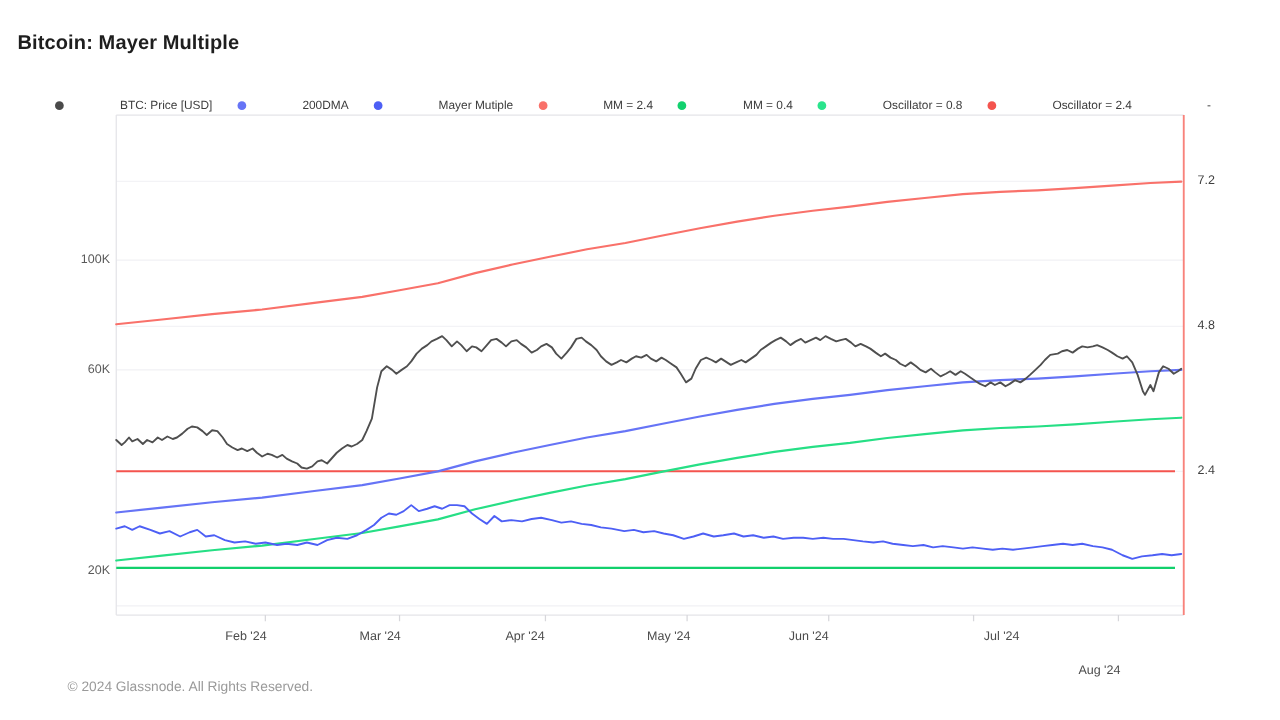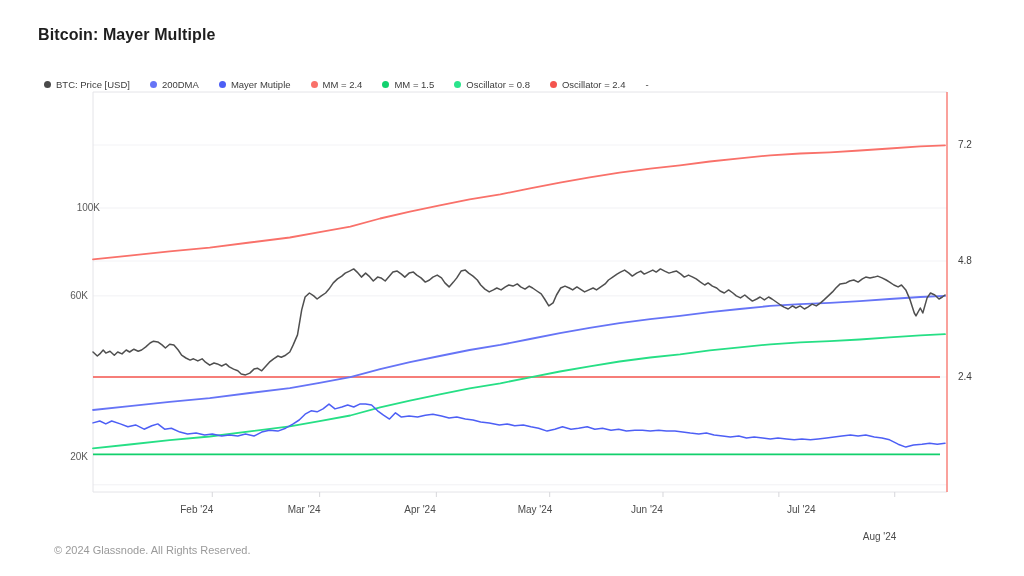--- a/index.html
+++ b/index.html
@@ -1,23 +1,23 @@
 <!DOCTYPE html>
 <html><head>
 <meta charset="utf-8">
 <style>
   html,body{margin:0;padding:0;background:#ffffff;}
   #app{position:relative;width:1024px;height:576px;background:#ffffff;overflow:hidden;
        font-family:"Liberation Sans", sans-serif;}
-  #page-title{position:absolute;left:38px;top:26px;margin:0;font-size:16px;font-weight:700;
+  #page-title{position:absolute;left:14px;top:26px;margin:0;font-size:16px;font-weight:700;
        color:#1e1e1e;letter-spacing:.1px;}
   #legend{position:absolute;left:44px;top:79px;display:flex;align-items:center;gap:20px;}
   .legend-item{display:flex;align-items:center;gap:5px;cursor:pointer;}
   .legend-dot{width:7px;height:7px;border-radius:50%;flex:0 0 auto;}
-  .legend-label{font-size:9.5px;color:#3c3c3c;white-space:nowrap;}
+  .legend-label{font-size:9.5px;color:#3c3c3c;white-space:nowrap;margin-left:40px;}
   #plot-svg{position:absolute;left:0;top:0;}
   .tick-label-left{position:absolute;width:40px;text-align:right;font-size:10px;color:#5a5a5a;}
   .tick-label-right{position:absolute;font-size:10px;color:#3f3f3f;}
   .tick-label-x{position:absolute;width:64px;text-align:left;font-size:10px;color:#4b4b4b;}
   #footer-copyright{position:absolute;left:22px;top:544px;font-size:11px;color:#9a9a9a;margin-left:32px;}
   #glassnode-logo{position:absolute;right:18px;top:534px;font-size:24px;font-weight:600;
        color:#060606;letter-spacing:-0.6px;}
 </style>
 </head>
 <body>
@@ -37,21 +37,21 @@
       <span class="legend-item">
         <span class="legend-dot" style="background: rgb(77, 95, 245);"></span>
         <span class="legend-label">Mayer Mutiple</span>
       </span>
       <span class="legend-item">
         <span class="legend-dot" style="background: rgb(249, 113, 106);"></span>
         <span class="legend-label">MM = 2.4</span>
       </span>
       <span class="legend-item">
         <span class="legend-dot" style="background: rgb(18, 209, 110);"></span>
-        <span class="legend-label">MM = 1.5</span>
+        <span class="legend-label">MM = 0.4</span>
       </span>
       <span class="legend-item">
         <span class="legend-dot" style="background: rgb(42, 228, 140);"></span>
         <span class="legend-label">Oscillator = 0.8</span>
       </span>
       <span class="legend-item">
         <span class="legend-dot" style="background: rgb(244, 84, 78);"></span>
         <span class="legend-label">Oscillator = 2.4</span>
       </span>
       <span class="legend-item">
@@ -80,21 +80,21 @@
       <line x1="93" y1="377" x2="940" y2="377" stroke="#f4544e" stroke-width="1.5"></line>
       <line x1="93" y1="454.3333333333333" x2="940" y2="454.3333333333333" stroke="#12d06c" stroke-width="1.8"></line>
       <path d="M93.0 259.4L129.6 255.6L169.7 251.3L209.7 247.6L249.8 242.5L289.8 237.5L319.6 232.2L350.3 226.6L380.1 218.5L409.9 211.6L439.8 205.4L469.6 199.4L500.3 194.4L530.1 188.4L559.9 182.6L589.7 177.3L619.5 172.6L650.2 168.6L680.0 165.3L709.8 161.5L739.7 158.4L770.3 155.3L800.2 153.5L830.0 152.3L859.8 150.5L889.6 148.5L920.3 146.4L945.0 145.3" fill="none" stroke="#f9716a" stroke-width="1.8" stroke-linejoin="round" stroke-linecap="round"></path>
       <path d="M93.0 448.4L129.6 444.5L169.7 440.2L209.7 436.5L249.8 431.4L289.8 426.4L319.6 421.1L350.3 415.5L380.1 407.4L409.9 400.6L439.8 394.3L469.6 388.4L500.3 383.3L530.1 377.3L559.9 371.5L589.7 366.3L619.5 361.5L650.2 357.5L680.0 354.3L709.8 350.4L739.7 347.3L770.3 344.3L800.2 342.4L830.0 341.2L859.8 339.5L889.6 337.4L920.3 335.4L945.0 334.2" fill="none" stroke="#26df85" stroke-width="1.8" stroke-linejoin="round" stroke-linecap="round"></path>
       <path d="M93.0 410.0L129.6 406.1L169.7 401.8L209.7 398.1L249.8 393.0L289.8 388.1L319.6 382.8L350.3 377.1L380.1 369.1L409.9 362.2L439.8 356.0L469.6 350.0L500.3 344.9L530.1 339.0L559.9 333.2L589.7 327.9L619.5 323.1L650.2 319.1L680.0 315.9L709.8 312.1L739.7 309.0L770.3 305.9L800.2 304.1L830.0 302.9L859.8 301.1L889.6 299.0L920.3 297.0L945.0 295.9" fill="none" stroke="#6674f6" stroke-width="1.8" stroke-linejoin="round" stroke-linecap="round"></path>
       <path d="M93.0 422.9L99.8 421.0L105.8 423.9L111.7 421.0L120.3 423.9L127.9 426.8L135.6 424.9L144.1 429.2L151.8 425.8L157.8 423.9L164.6 429.2L171.4 428.2L179.9 432.1L187.6 434.0L196.1 433.1L204.6 435.0L212.3 434.0L221.7 436.0L229.3 435.0L237.8 436.0L245.5 434.0L254.0 436.0L261.7 432.1L269.4 430.2L277.9 431.1L285.6 428.2L293.2 423.9L299.2 420.0L305.1 414.2L311.1 410.8L317.1 411.8L323.0 408.9L329.0 404.1L335.0 408.9L341.8 407.0L347.7 405.0L353.7 407.0L359.7 404.1L365.6 404.1L371.6 405.0L377.6 410.8L383.5 415.2L389.5 419.1L395.5 412.8L401.4 417.1L409.1 416.1L417.6 417.1L425.3 415.2L432.9 414.2L441.5 416.1L449.1 418.1L456.8 417.1L465.3 419.1L473.0 420.0L480.7 421.9L489.2 422.9L499.4 424.9L507.1 423.9L514.7 425.8L523.3 424.9L530.9 426.8L538.6 428.2L547.1 431.1L554.8 429.2L562.5 426.8L571.0 429.2L578.6 428.2L587.2 426.8L594.8 429.2L602.5 428.2L611.0 430.2L618.7 429.2L626.4 431.1L634.9 430.2L642.5 430.2L650.2 431.1L658.7 430.2L666.4 431.1L674.9 431.1L682.6 432.1L690.3 433.1L698.8 434.0L706.4 433.1L714.1 435.0L722.6 436.0L730.3 436.9L738.8 436.0L746.5 437.9L754.2 436.9L762.7 437.9L770.3 438.9L778.0 437.9L786.5 438.9L794.2 439.8L801.9 438.9L810.4 439.8L818.1 438.9L826.6 437.9L834.2 436.9L841.9 436.0L850.4 435.0L858.1 436.0L865.8 435.0L874.3 436.9L882.0 437.9L889.6 439.8L898.1 444.2L905.8 447.1L913.5 445.1L922.0 444.2L929.7 443.2L937.3 444.2L945.0 443.2" fill="none" stroke="#4d5ff5" stroke-width="1.5" stroke-linejoin="round" stroke-linecap="round"></path>
       <path d="M93.0 352.0L97.3 356.0L99.8 353.9L103.2 350.0L105.8 353.1L110.0 351.2L114.3 355.2L117.7 352.0L122.0 353.9L126.2 350.0L129.6 352.0L133.9 349.2L138.2 351.2L141.6 350.0L145.8 346.9L150.1 343.0L153.5 341.2L157.8 341.9L162.0 344.9L165.4 348.0L169.7 344.2L173.9 344.9L178.2 350.0L181.6 355.2L185.9 358.0L190.1 360.1L193.5 358.8L197.8 360.9L202.1 358.8L205.5 362.2L209.7 365.2L214.0 363.0L217.4 363.9L221.7 366.0L225.9 363.9L229.3 366.9L233.6 369.1L237.8 370.8L241.2 374.0L245.5 374.9L249.8 373.1L254.0 369.1L257.4 368.2L261.7 370.8L266.0 366.0L269.4 362.2L273.6 358.8L277.9 356.0L281.3 357.2L285.6 355.2L289.8 352.0L293.2 344.9L297.5 334.9L301.7 309.9L305.1 297.0L309.4 293.0L313.7 295.9L317.1 299.0L321.3 295.9L325.6 293.0L329.0 289.1L333.3 282.9L337.5 278.9L341.8 276.1L345.2 273.1L349.5 271.1L353.7 268.9L357.1 272.1L361.4 277.1L365.6 273.1L369.0 276.1L373.3 281.0L377.6 277.1L381.0 277.9L385.2 281.0L389.5 276.1L392.9 272.1L397.2 271.1L401.4 274.1L404.8 277.1L409.1 273.1L413.4 272.1L416.8 275.1L421.0 277.9L425.3 282.1L429.5 280.0L432.9 277.1L437.2 275.1L441.5 277.9L444.9 282.9L449.1 286.9L453.4 282.1L456.8 277.9L461.1 271.1L465.3 270.1L468.7 273.1L473.0 276.1L477.3 280.0L480.7 285.0L484.9 289.1L489.2 291.9L493.4 289.9L496.8 288.0L501.1 289.9L505.4 286.9L508.8 285.0L513.0 286.1L517.3 283.9L520.7 286.9L525.0 289.1L529.2 286.1L532.6 288.0L536.9 291.0L541.2 293.9L544.6 299.0L548.8 305.9L553.1 302.9L556.5 295.0L560.7 288.0L565.0 286.1L569.3 288.0L572.7 289.9L576.9 286.9L580.3 289.1L584.6 291.9L588.9 289.9L593.1 288.0L596.5 289.9L600.8 286.9L605.1 283.9L608.5 280.0L612.7 277.1L617.0 274.1L620.4 272.1L624.6 270.1L628.9 273.1L632.3 276.1L636.6 273.1L640.8 271.1L644.2 274.1L648.5 272.1L652.8 270.1L656.2 272.1L660.4 268.9L664.7 271.1L669.0 273.1L672.4 272.1L676.6 271.1L680.9 274.1L684.3 277.1L688.5 275.1L692.8 277.1L696.2 278.9L700.5 282.1L704.7 285.0L708.1 282.9L712.4 286.1L716.7 288.0L720.1 291.0L724.3 293.0L728.6 289.9L732.9 293.0L736.3 295.9L740.5 297.9L744.8 295.0L748.2 297.9L752.4 301.1L756.7 299.0L760.1 297.0L764.4 299.9L768.6 297.0L772.0 299.0L776.3 302.0L780.6 305.0L784.0 307.1L788.2 309.0L792.5 305.9L795.9 308.0L800.2 305.9L804.4 309.0L807.8 307.1L812.1 304.1L816.3 305.9L820.6 302.9L824.0 299.9L828.3 295.9L832.5 291.9L835.9 288.0L840.2 283.9L846.2 282.9L849.6 281.0L853.8 280.0L858.1 282.1L862.4 278.9L865.8 277.1L870.0 277.9L874.3 277.1L877.7 276.1L882.0 277.9L886.2 280.0L889.6 282.1L893.9 285.0L898.1 286.9L901.5 285.0L905.8 289.9L910.1 299.9L914.3 313.0L916.0 315.9L920.3 308.0L922.8 313.0L927.1 297.9L930.5 293.0L934.8 295.0L939.0 299.0L942.4 297.0L945.0 295.0" fill="none" stroke="#4f4f4f" stroke-width="1.5" stroke-linejoin="round" stroke-linecap="round"></path>
     </svg>
 
   <div id="axis-labels">
-      <div class="tick-label-left" style="left: 60px; top: 202px;">100K</div>
+      <div class="tick-label-left" style="left: 48px; top: 202px;">100K</div>
       <div class="tick-label-left" style="left: 48px; top: 289.852px;">60K</div>
       <div class="tick-label-left" style="left: 48px; top: 451px;">20K</div>
       <div class="tick-label-right" style="left: 958px; top: 139px;">7.2</div>
       <div class="tick-label-right" style="left: 958px; top: 255px;">4.8</div>
       <div class="tick-label-right" style="left: 958px; top: 371px;">2.4</div>
       <div class="tick-label-x" style="left: 180.28px; top: 504px;">Feb '24</div>
       <div class="tick-label-x" style="left: 287.632px; top: 504px;">Mar '24</div>
       <div class="tick-label-x" style="left: 404.356px; top: 504px;">Apr '24</div>
       <div class="tick-label-x" style="left: 517.672px; top: 504px;">May '24</div>
       <div class="tick-label-x" style="left: 630.988px; top: 504px;">Jun '24</div>

